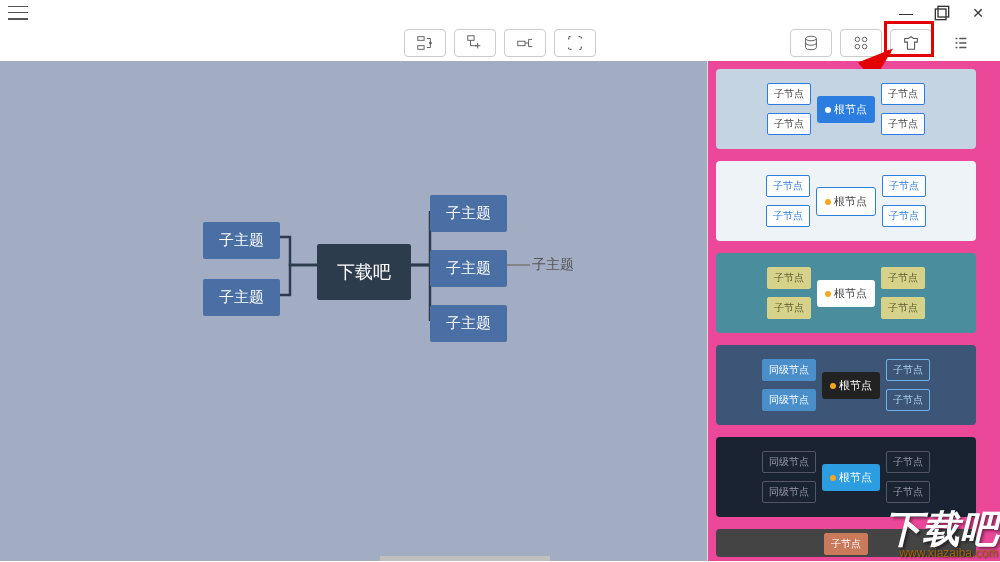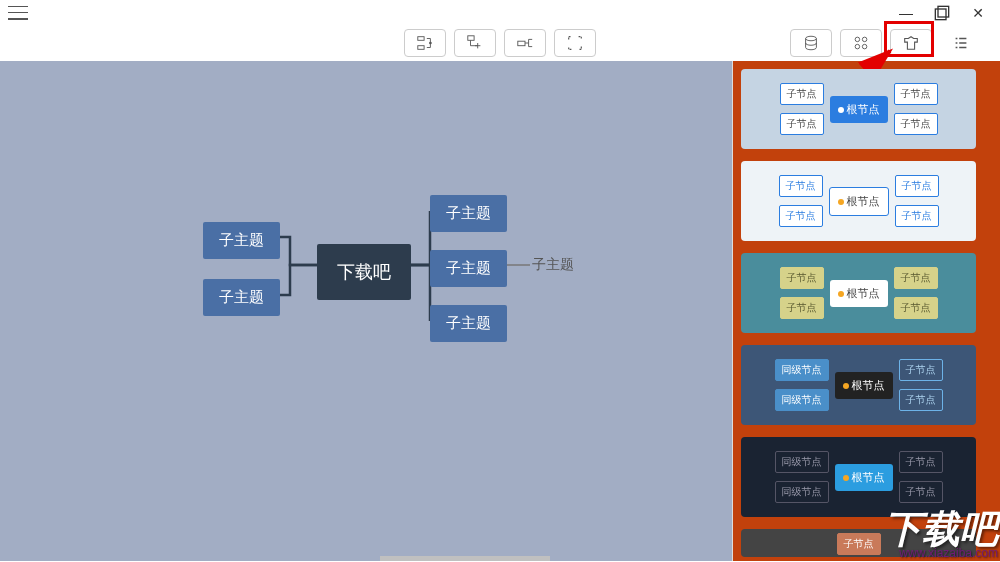--- a/index.html
+++ b/index.html
@@ -14,21 +14,21 @@
 .toolbar { height: 36px; display: flex; align-items: center; position: relative; }
 .tb-center { position: absolute; left: 50%; transform: translateX(-50%); display: flex; gap: 8px; }
 .tb-right { position: absolute; right: 18px; display: flex; gap: 8px; align-items: center; }
 .tb-btn { width: 42px; height: 28px; border: 1px solid #ccc; border-radius: 4px; display: flex; align-items: center; justify-content: center; cursor: pointer; background: #fff; }
 .tb-btn svg { width: 18px; height: 18px; }
 .tb-highlight { position: absolute; border: 3px solid #e30000; pointer-events: none; }
 .arrow-annotation { position: absolute; pointer-events: none; }
 
 .content { display: flex; height: 500px; }
 .canvas { flex: 1; background: #a2adc4; position: relative; border-right: 1px solid #ddd; }
-.sidebar { width: 267px; background: #c2410c; overflow-y: auto; padding: 8px 24px 8px 8px; }
+.sidebar { width: 292px; background: #ec4899; overflow-y: auto; padding: 8px 24px 8px 8px; }
 
 .root-node { position: absolute; background: #2d3c4d; color: #fff; padding: 16px 20px; font-size: 18px; border-radius: 2px; }
 .sub-node { position: absolute; background: #4a6fa5; color: #fff; padding: 9px 16px; font-size: 15px; border-radius: 2px; }
 .leaf-node { position: absolute; color: #555; font-size: 14px; }
 .connector { position: absolute; stroke: #2d3c4d; stroke-width: 2.5; fill: none; }
 
 .theme-card { background: #c5d4e3; border-radius: 4px; padding: 15px 10px; margin-bottom: 12px; display: flex; align-items: center; justify-content: center; gap: 6px; position: relative; height: 80px; }
 .theme-card.bg2 { background: #eef3f7; }
 .theme-card.bg3 { background: #4a8d9c; }
 .theme-card.bg4 { background: #3d5677; }
@@ -37,21 +37,21 @@
 .tc-mini { font-size: 10px; padding: 3px 6px; border-radius: 2px; border: 1px solid; white-space: nowrap; }
 .tc-root { font-size: 11px; padding: 6px 8px; border-radius: 3px; white-space: nowrap; }
 .tc-root .dot { display: inline-block; width: 6px; height: 6px; border-radius: 50%; background: #fff; margin-right: 3px; vertical-align: middle; }
 
 .zoom-bar { position: absolute; bottom: 10px; left: 14px; background: #fff; border: 1px solid #ccc; border-radius: 4px; padding: 4px 8px; display: flex; align-items: center; gap: 6px; font-size: 13px; color: #555; }
 .zoom-bar svg { width: 15px; height: 15px; }
 .sep { width: 1px; height: 16px; background: #ccc; }
 
 .watermark { position: absolute; bottom: 2px; right: 2px; text-align: right; pointer-events: none; }
 .watermark .big { font-size: 38px; font-weight: bold; color: #fff; font-style: italic; text-shadow: 2px 2px 3px rgba(0,0,0,0.5); line-height: 0.9; }
-.watermark .url { font-size: 12px; color: #701a75; text-shadow: 1px 1px 2px rgba(0,0,0,0.6); }
+.watermark .url { font-size: 12px; color: #a16207; text-shadow: 1px 1px 2px rgba(0,0,0,0.6); }
 
 .scroll-track { position: absolute; bottom: 0; left: 380px; width: 170px; height: 5px; background: #c0c0c0; }
 </style>
 </head>
 <body>
 
 <div class="titlebar">
   <div class="hamburger">
       <span></span>
       <span></span>

